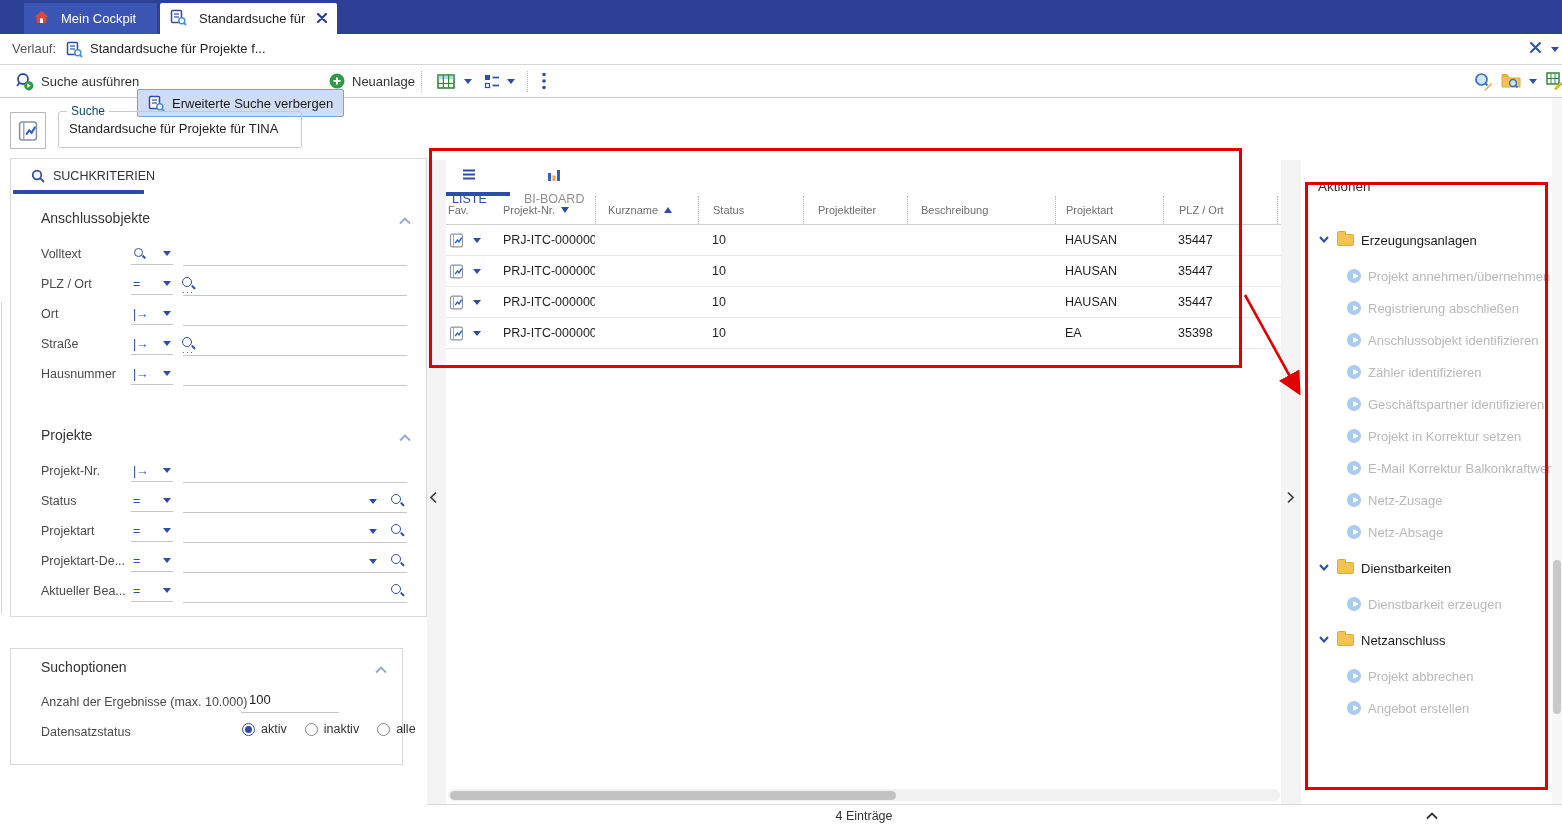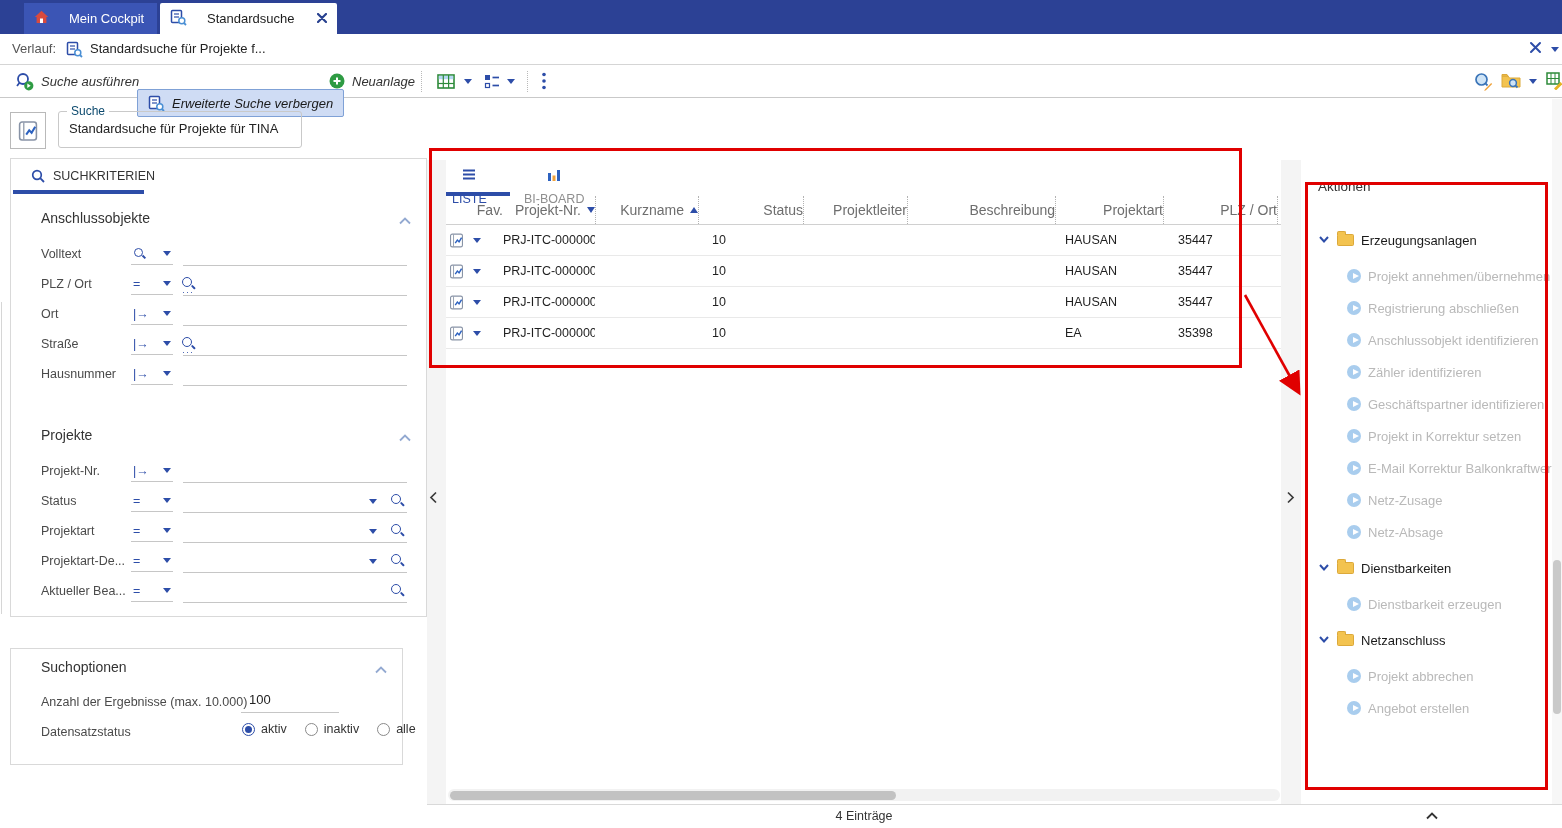--- a/index.html
+++ b/index.html
@@ -1,33 +1,33 @@
 <!DOCTYPE html>
 <html><head>
 <meta charset="utf-8">
 <style>
   html,body{margin:0;padding:0;}
   body{width:1562px;height:828px;overflow:hidden;position:relative;background:#fff;
        font-family:"Liberation Sans",sans-serif;font-size:13px;color:#222;}
   .abs{position:absolute;}
   
   .tabbar{left:0;top:0;width:1562px;height:34px;background:#2c4195;}
-  .apptab{top:3px;height:31px;display:flex;align-items:center;gap:20px;padding:0 10px;box-sizing:border-box;cursor:default;}
+  .apptab{top:3px;height:31px;display:flex;align-items:center;gap:12px;padding:0 10px;box-sizing:border-box;cursor:default;}
   .tab-cockpit{left:24px;width:133px;background:#3b55b5;color:#fff;}
   .tab-active{left:160px;width:177px;background:#fff;color:#1c1c1c;border-radius:2px 2px 0 0;}
   .tab-label{white-space:nowrap;overflow:hidden;font-size:13px;}
   
   .historybar{left:0;top:34px;width:1562px;height:31px;background:#fff;border-bottom:1px solid #d5d5d5;box-sizing:border-box;}
   .hist-label{left:12px;top:41px;color:#555;}
   .hist-icon{left:66px;top:41px;}
   .hist-entry{left:90px;top:41px;color:#222;}
   .hist-close{left:1529px;top:41px;}
   .hist-caret{left:1551px;top:47px;}
   
-  .toolbar{left:0;top:65px;width:1562px;height:33px;background:#fff;border-bottom:1px solid #c9c9c9;box-sizing:border-box;font-style:italic;}
+  .toolbar{left:0;top:65px;width:1562px;height:33px;background:#fff;border-bottom:1px solid #c9c9c9;box-sizing:border-box;}
   .tbtn{position:absolute;display:flex;align-items:center;gap:7px;height:26px;top:3px;color:#333;cursor:pointer;white-space:nowrap;}
   .tbtn-run{left:15px;}
   .tbtn-adv{left:137px;background:#cfdcf4;border:1px solid #7fa1d6;border-radius:2px;padding:0 10px;top:4px;color:#1a1a1a;margin-top:20px;}
   .tbtn-new{left:329px;}
   .tsep{position:absolute;top:6px;height:21px;border-left:1px dotted #b9b9b9;}
   .caret{display:inline-block;width:0;height:0;border-left:4px solid transparent;border-right:4px solid transparent;border-top:5px solid #2d4da8;}
   
   .sicon-box{left:10px;top:112px;width:36px;height:37px;border:1px solid #b9b9b9;background:#fff;display:flex;align-items:center;justify-content:center;box-sizing:border-box;}
   .sfieldset{left:58px;top:111px;width:244px;height:37px;border:1px solid #c9c9c9;border-radius:3px;box-sizing:border-box;}
   .sfieldset .legend{position:absolute;left:8px;top:-8px;background:#fff;padding:0 4px;font-size:12px;color:#0c4a6e;}
@@ -77,21 +77,21 @@
   .rsplit{left:1281px;top:160px;width:20px;height:644px;background:#f4f4f4;}
   .split-chev{cursor:pointer;}
   
   .results{left:446px;top:99px;width:835px;height:705px;background:#fff;}
   .rtab{position:absolute;top:69px;display:flex;align-items:center;gap:11px;cursor:pointer;font-size:12.5px;flex-direction:column;}
   .rtab1{left:6px;color:#2d4da8;}
   .rtab2{left:78px;color:#8f8f8f;}
   .rtab-underline{position:absolute;left:0;top:93px;width:64px;height:4px;background:#2d4da8;}
   .tgrid{display:grid;grid-template-columns:57px 92px 103px 105px 104px 148px 108px 114px 1fr;}
   .thead{position:absolute;left:0;top:97px;width:100%;height:29px;border-bottom:1px solid #d0d0d0;box-sizing:border-box;}
-  .hc{display:flex;align-items:center;gap:6px;color:#6e6e6e;font-size:14px;box-sizing:border-box;cursor:pointer;white-space:nowrap;overflow:hidden;justify-content:flex-end;}
+  .hc{display:flex;align-items:center;gap:6px;color:#6e6e6e;font-size:11px;box-sizing:border-box;cursor:pointer;white-space:nowrap;overflow:hidden;}
   .hc:nth-child(n+3){border-left:1px dotted #b3b3b3;}
   .hc:nth-child(1),.tc:nth-child(1){padding-left:2px;}
   .hc:nth-child(3),.tc:nth-child(3){padding-left:12px;}
   .hc:nth-child(4),.tc:nth-child(4){padding-left:14px;}
   .hc:nth-child(5),.tc:nth-child(5){padding-left:14px;}
   .hc:nth-child(6),.tc:nth-child(6){padding-left:13px;}
   .hc:nth-child(7),.tc:nth-child(7){padding-left:10px;}
   .hc:nth-child(8),.tc:nth-child(8){padding-left:15px;}
   .tbody{position:absolute;left:0;top:126px;width:100%;}
   .trow{height:31px;border-bottom:1px solid #e9e9e9;box-sizing:border-box;cursor:pointer;}

